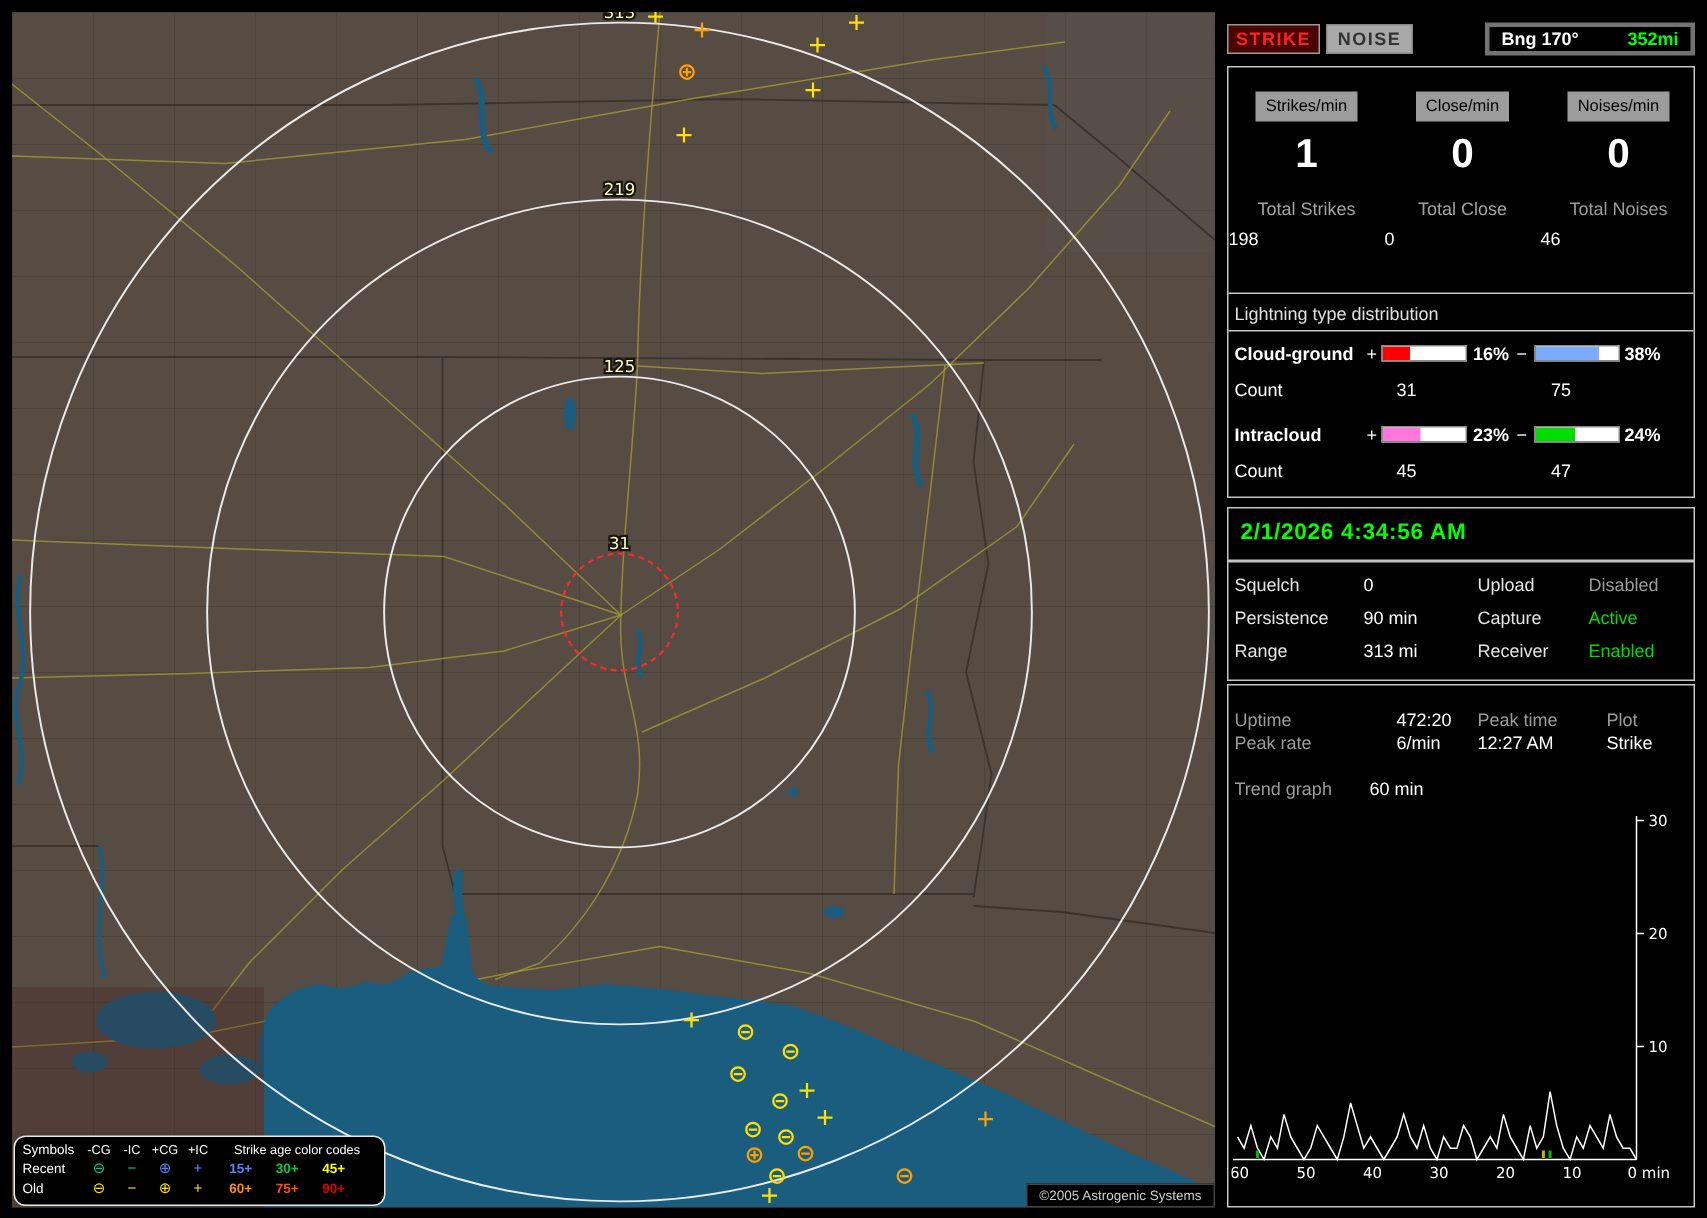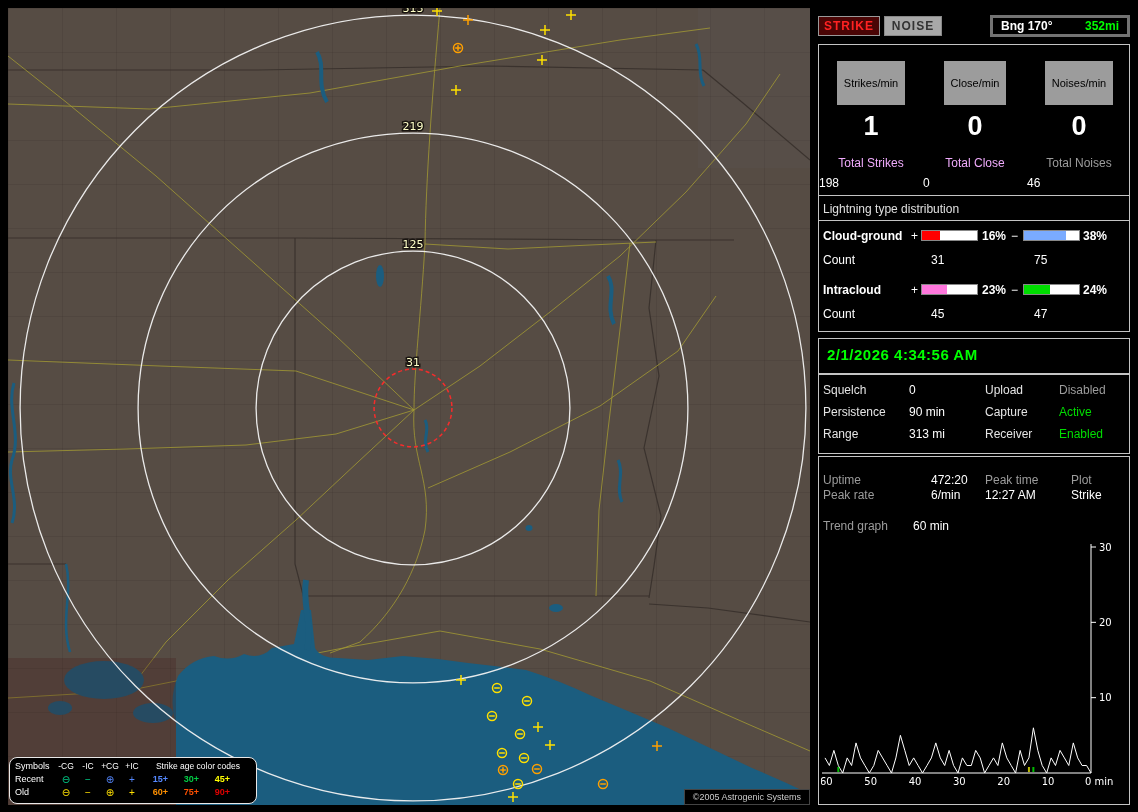--- a/index.html
+++ b/index.html
@@ -39,23 +39,23 @@
   .bng-label{color:#fff}
   .bng-value{color:#00ff00}
 
   .box{position:absolute;left:0;width:312px;border:1px solid #c4c4c4;background:#000}
   .box-a{top:36px;height:288px}
   .box-b{top:330px;height:36px}
   .box-c{top:366px;height:80px}
   .box-d{top:448px;height:349px}
 
   .rate-col{position:absolute;top:16px;width:104px;text-align:center}
-  .rate-chip{display:inline-block;background:#9c9c9c;color:#000;font-size:11px;padding:16px 7px}
+  .rate-chip{display:inline-block;background:#9c9c9c;color:#000;font-size:11px;padding:4px 7px}
   .rate-value{font-size:27px;font-weight:bold;color:#fff;margin-top:6px}
-  .rate-total-label{font-size:12px;color:#f0abfc;margin-top:14px}
+  .rate-total-label{font-size:12px;color:#a3a3a3;margin-top:14px}
   .rate-total-label.dim{color:#9c9c9c}
   .rate-total-value{font-size:12px;color:#fff;margin-top:6px;text-align:left;padding-right:14px}
 
   .divider{position:absolute;top:150px;left:0;right:0;border-top:1px solid #c4c4c4}
   .dist-title{position:absolute;top:157px;left:0;right:0;padding:0 4px 4px 4px;border-bottom:1px solid #c4c4c4;color:#e0e0e0;font-size:12px}
 
   .dist-row{position:absolute;left:0;right:0;height:14px;font-size:12px;color:#fff}
   .d-label{position:absolute;left:4px;font-weight:bold;white-space:nowrap}
   .d-plus{position:absolute;left:92px}
   .d-minus{position:absolute;left:192px}

